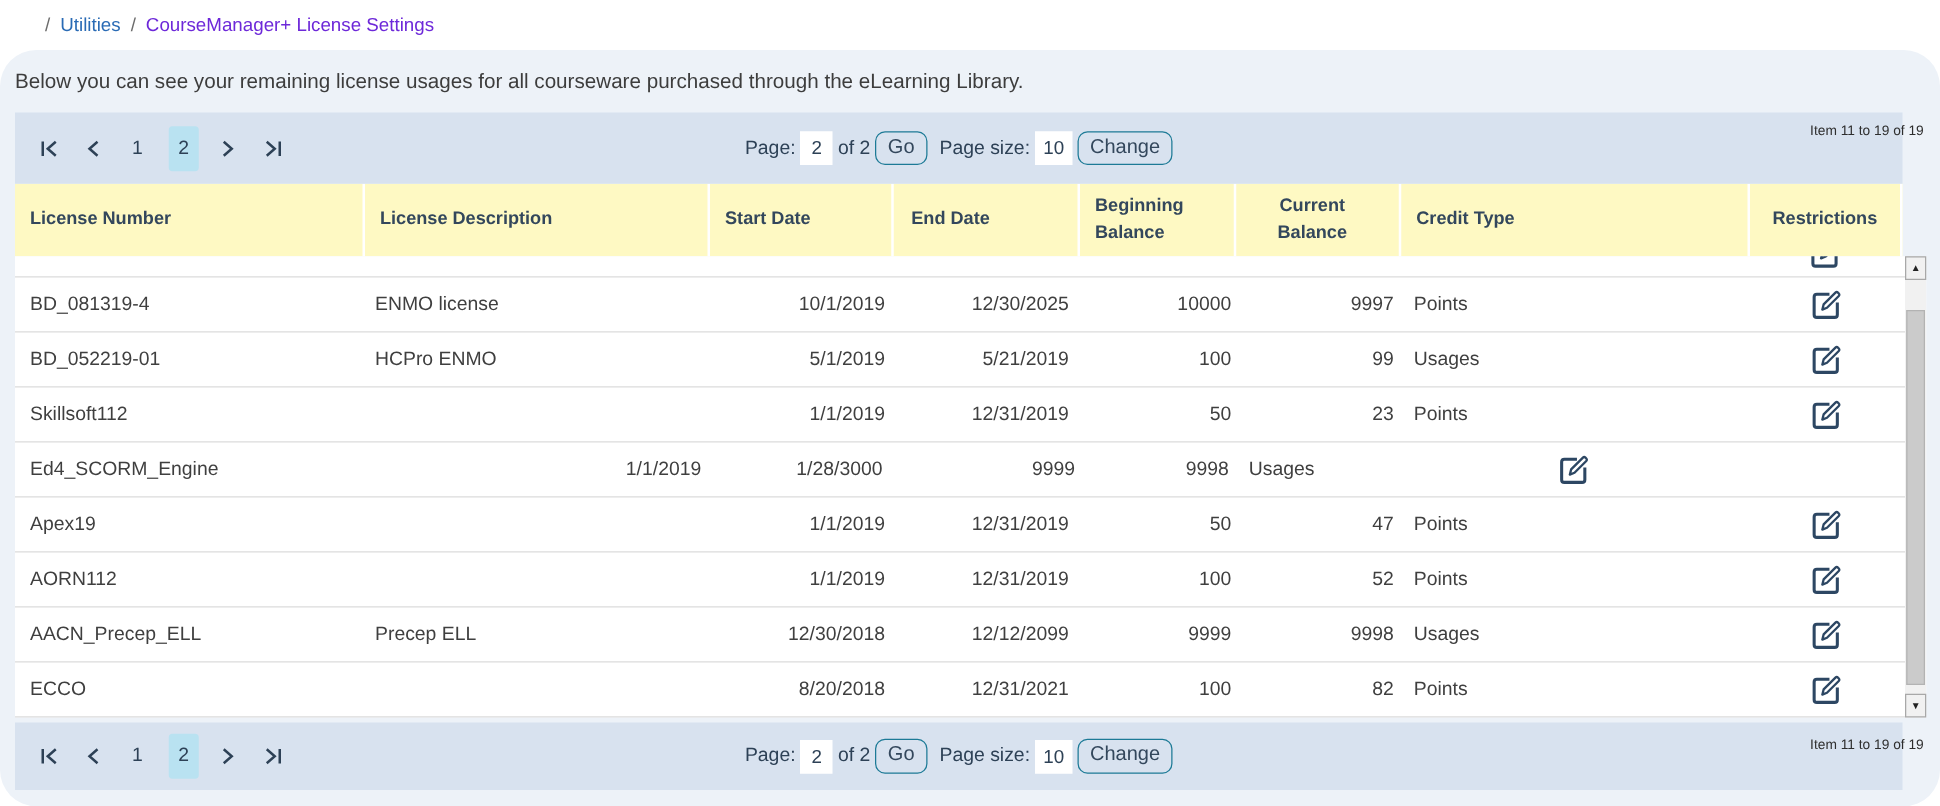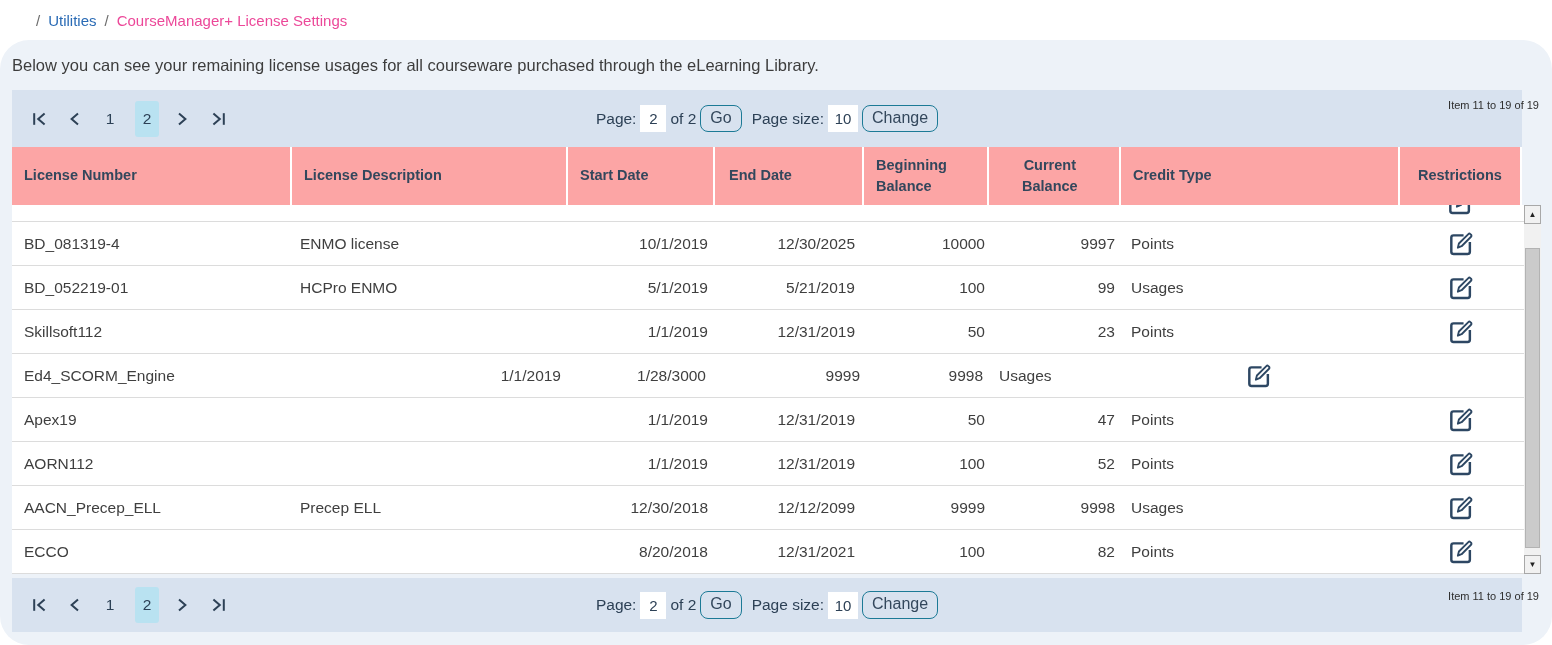--- a/index.html
+++ b/index.html
@@ -5,21 +5,21 @@
   * { margin:0; padding:0; box-sizing:border-box; }
   html,body { width:1552px; height:645px; }
   body {
     font-family:"Liberation Sans","DejaVu Sans",sans-serif;
     background:#ffffff; color:#3f3f3f; overflow:hidden; position:relative;
   }
   
   .breadcrumb-bar { height:40px; background:#ffffff; display:flex; align-items:center; padding-left:28px; font-size:15px; }
   .crumb-sep { color:#6b6b6b; margin:0 8px; }
   .crumb-link { color:#2a6bb5; cursor:pointer; }
-  .crumb-current { color:#ec4899; }
+  .crumb-current { color:#6d28d9; }
 
   
   .page-body { height:605px; background:#edf2f8;border-radius:29px; }
   .intro-strip { height:50px; display:flex; align-items:center; padding-left:12px; font-size:16.5px; color:#3d3d3d; }
   .content { margin:0 11px 0 12px; position:relative; }
 
   
   .pager-bar {
     position:relative; width:1510px; height:57px; background:#d8e2ef;
     display:flex; align-items:center; color:#2d4156;
@@ -38,21 +38,21 @@
     background:transparent; border:1.6px solid #1c7a96; border-radius:8px;
     color:#33475c; font-size:16px; font-family:inherit; padding:2px 9px 4px 9px; cursor:pointer; line-height:1.2;
   }
   .gap8 { width:2px; }
   .item-range { position:absolute; right:-17px; font-size:11px; color:#2e2e2e; white-space:nowrap; }
   .pager-bar.top .item-range { top:9px; }
   .pager-bar.bottom .item-range { top:12px; }
 
   
   .table-header {
-    width:1510px; height:58px; background:#fca5a5; display:grid;
+    width:1510px; height:58px; background:#fef9c3; display:grid;
     grid-template-columns:278px 276px 147px 149px 125px 132px 279px 1fr;
     font-size:14.5px; font-weight:bold; color:#33475c;
   }
   .th { display:flex; align-items:center; padding-left:12px; border-left:2px solid #ffffff; line-height:1.45; }
   .th:first-child { border-left:none; }
   .th.wrap span { display:block; }
   .th-end { padding-left:14px; } .th-cur { padding-left:33px;text-align:center; } .th-res { padding-left:18px; border-right:2px solid #ffffff; }
 
   
   .table-wrap { position:relative; width:1529px; background:#ffffff; }

